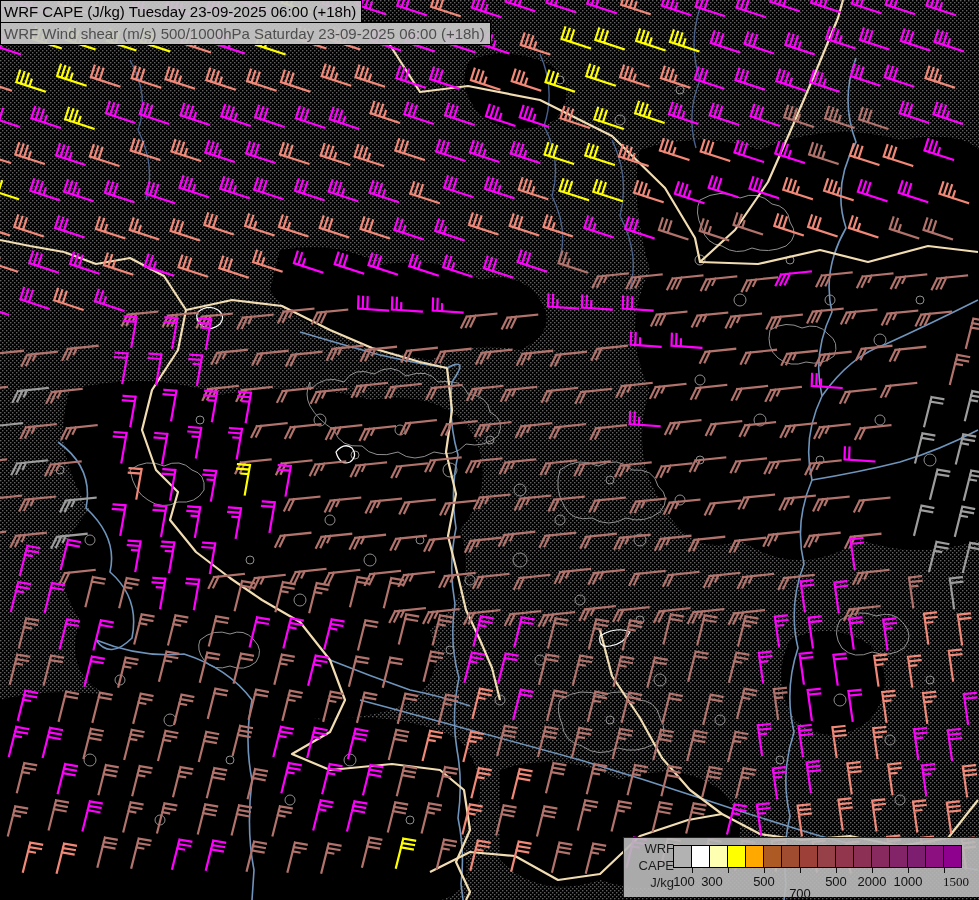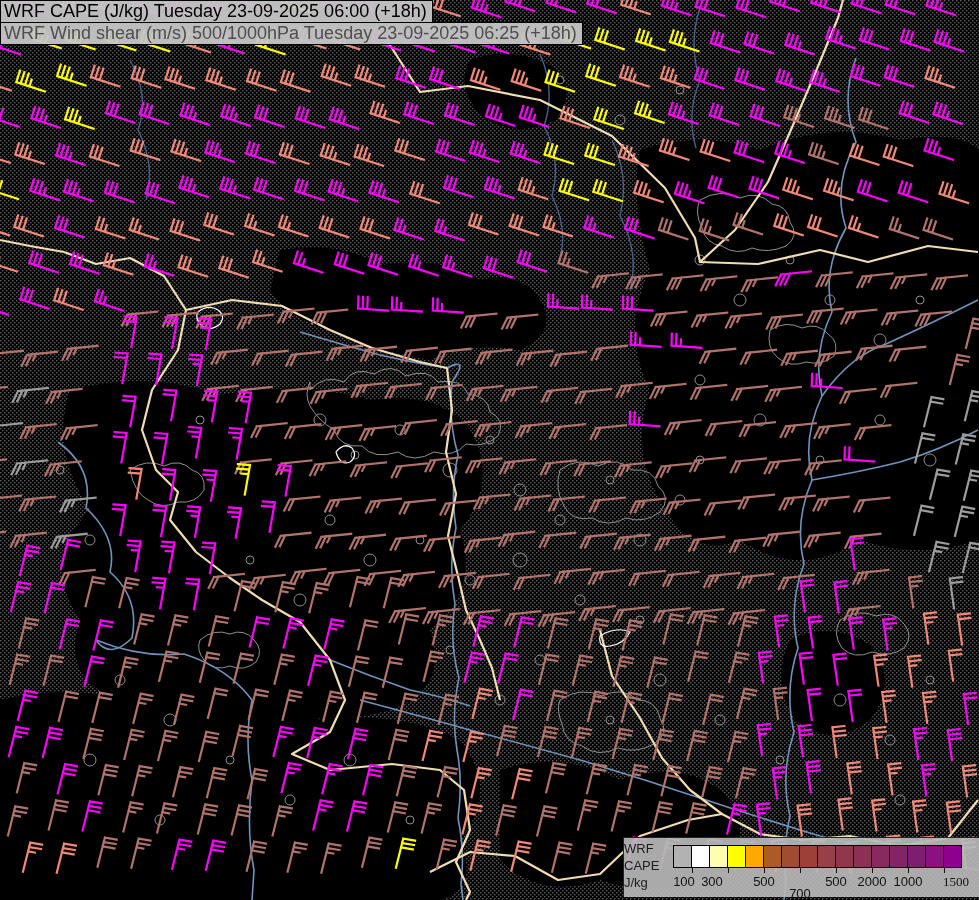--- a/index.html
+++ b/index.html
@@ -2,27 +2,27 @@
 <html><head>
 <meta charset="utf-8">
 <style>
   html,body{margin:0;padding:0;background:#000;}
   #app{position:relative;width:979px;height:900px;overflow:hidden;background:#000;
        font-family:"Liberation Sans",sans-serif;}
   #mapsvg{position:absolute;left:0;top:0;}
   
   #titlebox{position:absolute;left:0;top:0;z-index:30;}
   .tline{display:table;border:1px solid #000;background:rgba(198,198,198,0.95);
-         padding:2px 5px 2px 3px;font-size:18px;line-height:17px;white-space:nowrap;}
+         padding:2px 5px 2px 3px;font-size:15px;line-height:17px;white-space:nowrap;}
   #title1{color:#000;}
   #title2{color:#4e4e4e;margin-top:-1px;}
   
   #legend{position:absolute;left:623px;top:837px;width:356px;height:59px;z-index:30;
           background:rgba(185,185,185,0.92);border-top:1px solid #222;border-left:1px solid #222;}
-  #legtitle{position:absolute;left:0;top:2px;width:50px;text-align:left;
+  #legtitle{position:absolute;left:0;top:2px;width:50px;text-align:right;
             font-size:13px;line-height:17px;color:#1c1c1c;}
   #swatches{position:absolute;left:50px;top:7px;height:23px;display:flex;}
   .sw{width:17px;height:21px;border:1px solid #000;margin-left:-1px;}
   .tick{position:absolute;top:30px;width:1px;height:5px;background:#111;}
   .ticklabel{position:absolute;top:36px;width:40px;margin-left:-20px;text-align:center;
              font-size:13px;color:#111;}
 </style>
 </head>
 <body>
 
@@ -765,21 +765,21 @@
         <path d="M816.8,871.6 L812.6,841.9 M812.6,841.9 L824.6,840.6 M813.3,846.4 L825.2,845.2 M813.9,851.0 L825.8,849.7" stroke="#f28877"></path>
         <path d="M850.5999999999999,872.6 L846.4,842.9 M846.4,842.9 L858.4,841.6 M847.1,847.4 L859.0,846.2 M847.7,852.0 L859.6,850.7" stroke="#f28877"></path>
         <path d="M891.4,866.6 L887.2,836.9 M887.2,836.9 L899.2,835.6 M887.9,841.4 L899.8,840.2 M888.5,846.0 L895.5,845.3" stroke="#f28877"></path>
         <path d="M925.1999999999999,867.6 L921.0,837.9 M921.0,837.9 L933.0,836.6 M921.7,842.4 L933.6,841.2 M922.3,847.0 L929.3,846.3" stroke="#f28877"></path>
         <path d="M965.9999999999999,868.6 L961.8,838.9 M961.8,838.9 L973.8,837.6 M962.5,843.4 L974.4,842.2 M963.1,848.0 L975.0,846.7" stroke="#f28877"></path>
       </g>
     </svg>
 
   <div id="titlebox">
     <div class="tline" id="title1">WRF CAPE (J/kg) Tuesday 23-09-2025 06:00 (+18h)</div>
-    <div class="tline" id="title2">WRF Wind shear (m/s) 500/1000hPa Tuesday 23-09-2025 06:25 (+18h)</div>
+    <div class="tline" id="title2">WRF Wind shear (m/s) 500/1000hPa Saturday 23-09-2025 06:00 (+18h)</div>
   </div>
 
   <div id="legend">
     <div id="legtitle">
         <div>WRF</div>
         <div>CAPE</div>
         <div>J/kg</div>
       </div>
     <div id="swatches">
         <div class="sw" style="background: rgb(178, 178, 178);"></div>

